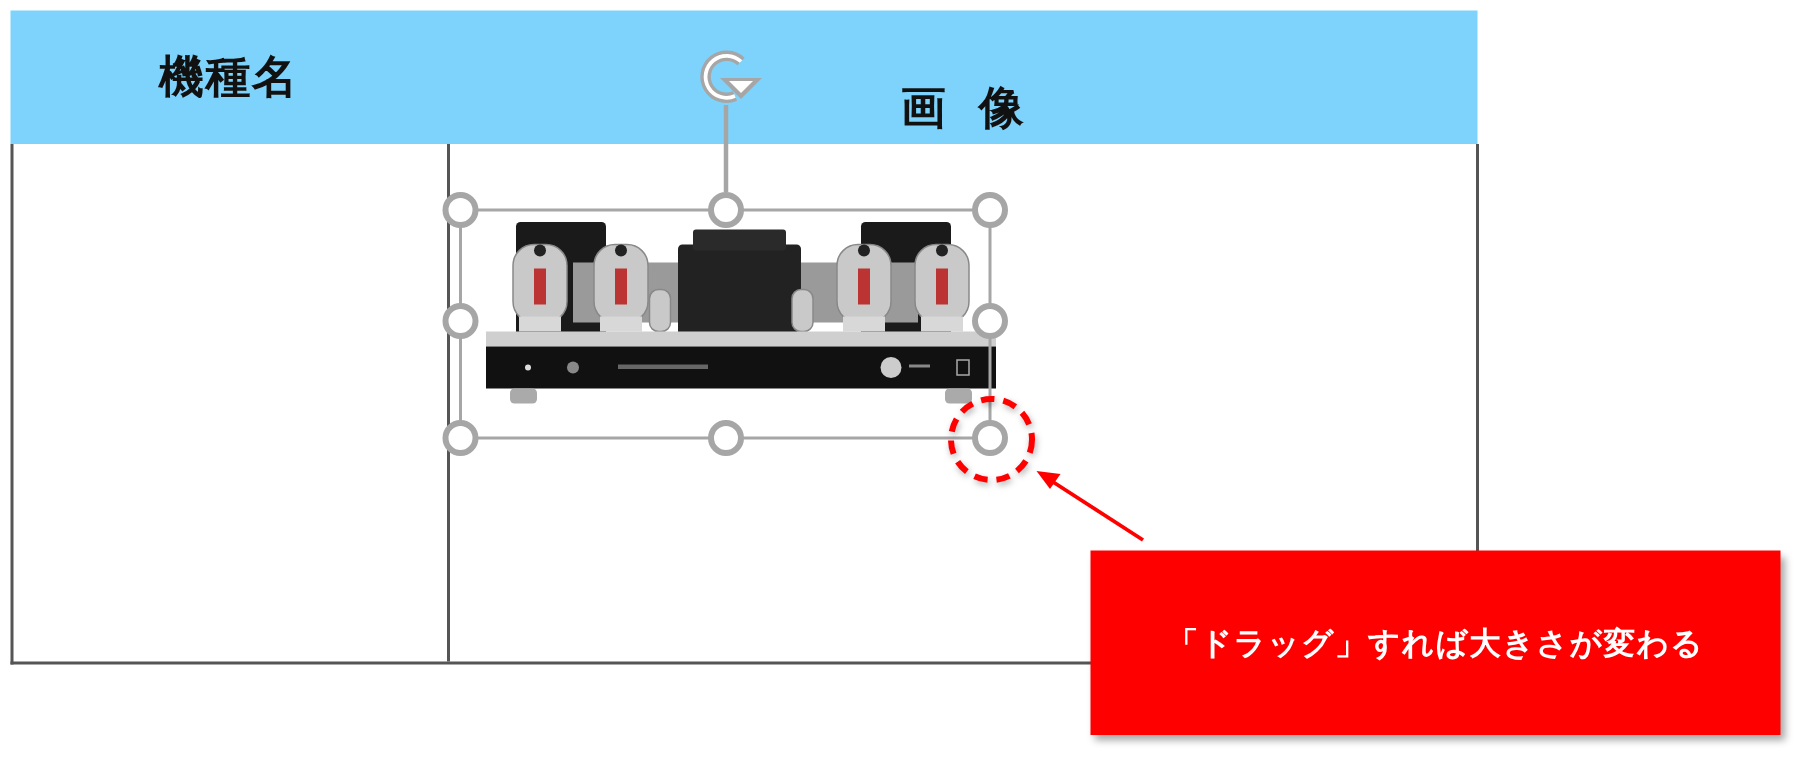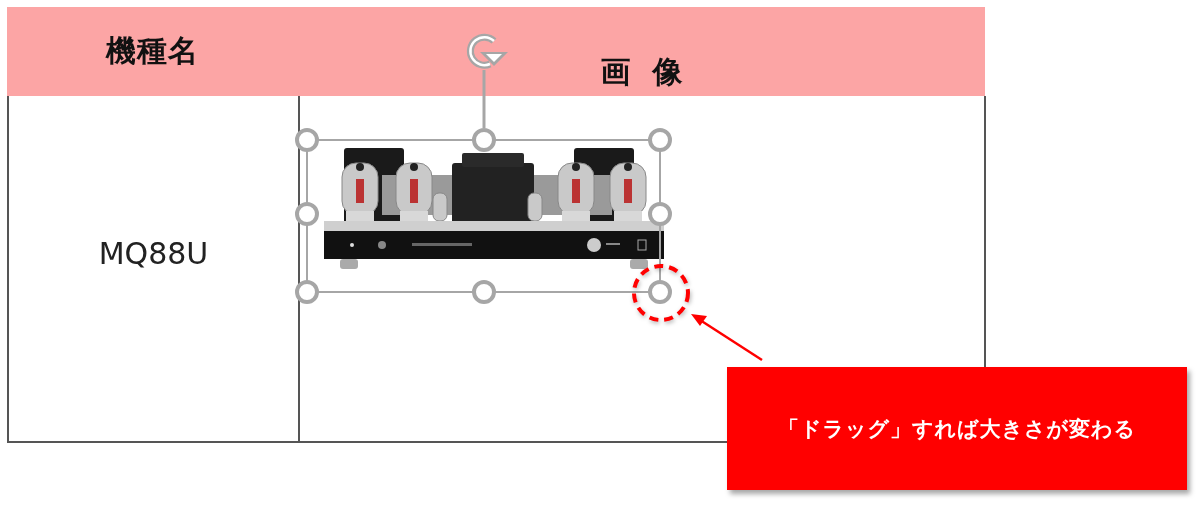--- a/index.html
+++ b/index.html
@@ -3,21 +3,21 @@
 <meta charset="utf-8">
 <style>
   html, body { margin: 0; padding: 0; }
   body {
     width: 1200px; height: 506px; position: relative; overflow: hidden;
     background: #ffffff;
     font-family: "DejaVu Sans", "Liberation Sans", sans-serif;
   }
   .header-band {
     position: absolute; left: 7px; top: 7px; width: 978px; height: 89px;
-    background: #fca5a5;
+    background: #7dd3fc;
   }
   .header-cell {
     position: absolute; top: 0; height: 89px; display: flex; align-items: center; justify-content: center;
     font-size: 30px; font-weight: bold; color: #111; letter-spacing: 1px;
   }
   .header-cell.model { left: 0; width: 291px; }
   .header-cell.image { left: 291px; width: 687px; letter-spacing: 22px; padding-left: 22px; box-sizing: border-box; margin-top: 21px; }
   .table-body {
     position: absolute; left: 7px; top: 96px; width: 975px; height: 345px;
     border-left: 2px solid #555; border-right: 2px solid #555; border-bottom: 2px solid #555;
@@ -44,21 +44,20 @@
 </head>
 <body>
 
 <div class="header-band">
   <div class="header-cell model">機種名</div>
   <div class="header-cell image">画像</div>
 </div>
 
 <div class="table-body">
   <div class="col-divider"></div>
-  <div class="model-name">MQ88U</div>
 </div>
 
 <svg class="amp" viewBox="0 0 344 128" xmlns="http://www.w3.org/2000/svg">
 
   <rect x="22" y="3" width="60" height="78" rx="3" fill="#1a1a1a"></rect>
   <rect x="252" y="3" width="60" height="78" rx="3" fill="#1a1a1a"></rect>
 
   <rect x="60" y="30" width="230" height="40" fill="#9a9a9a"></rect>
 
   <rect x="130" y="18" width="82" height="62" rx="3" fill="#222"></rect>

